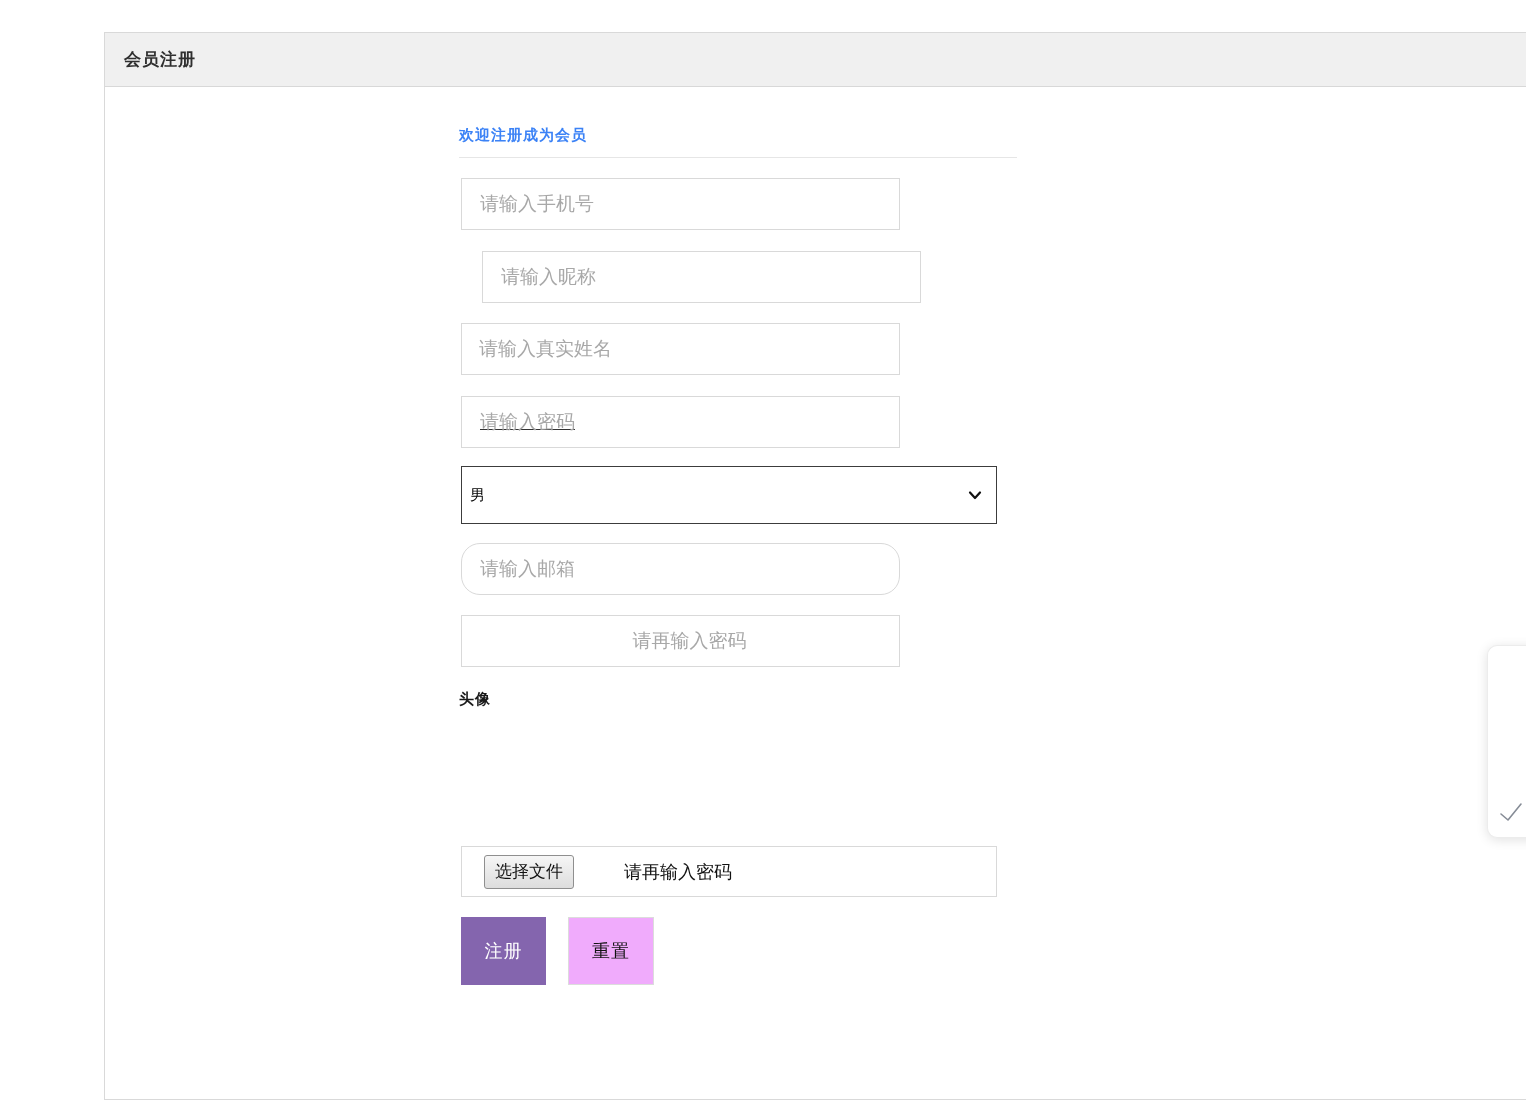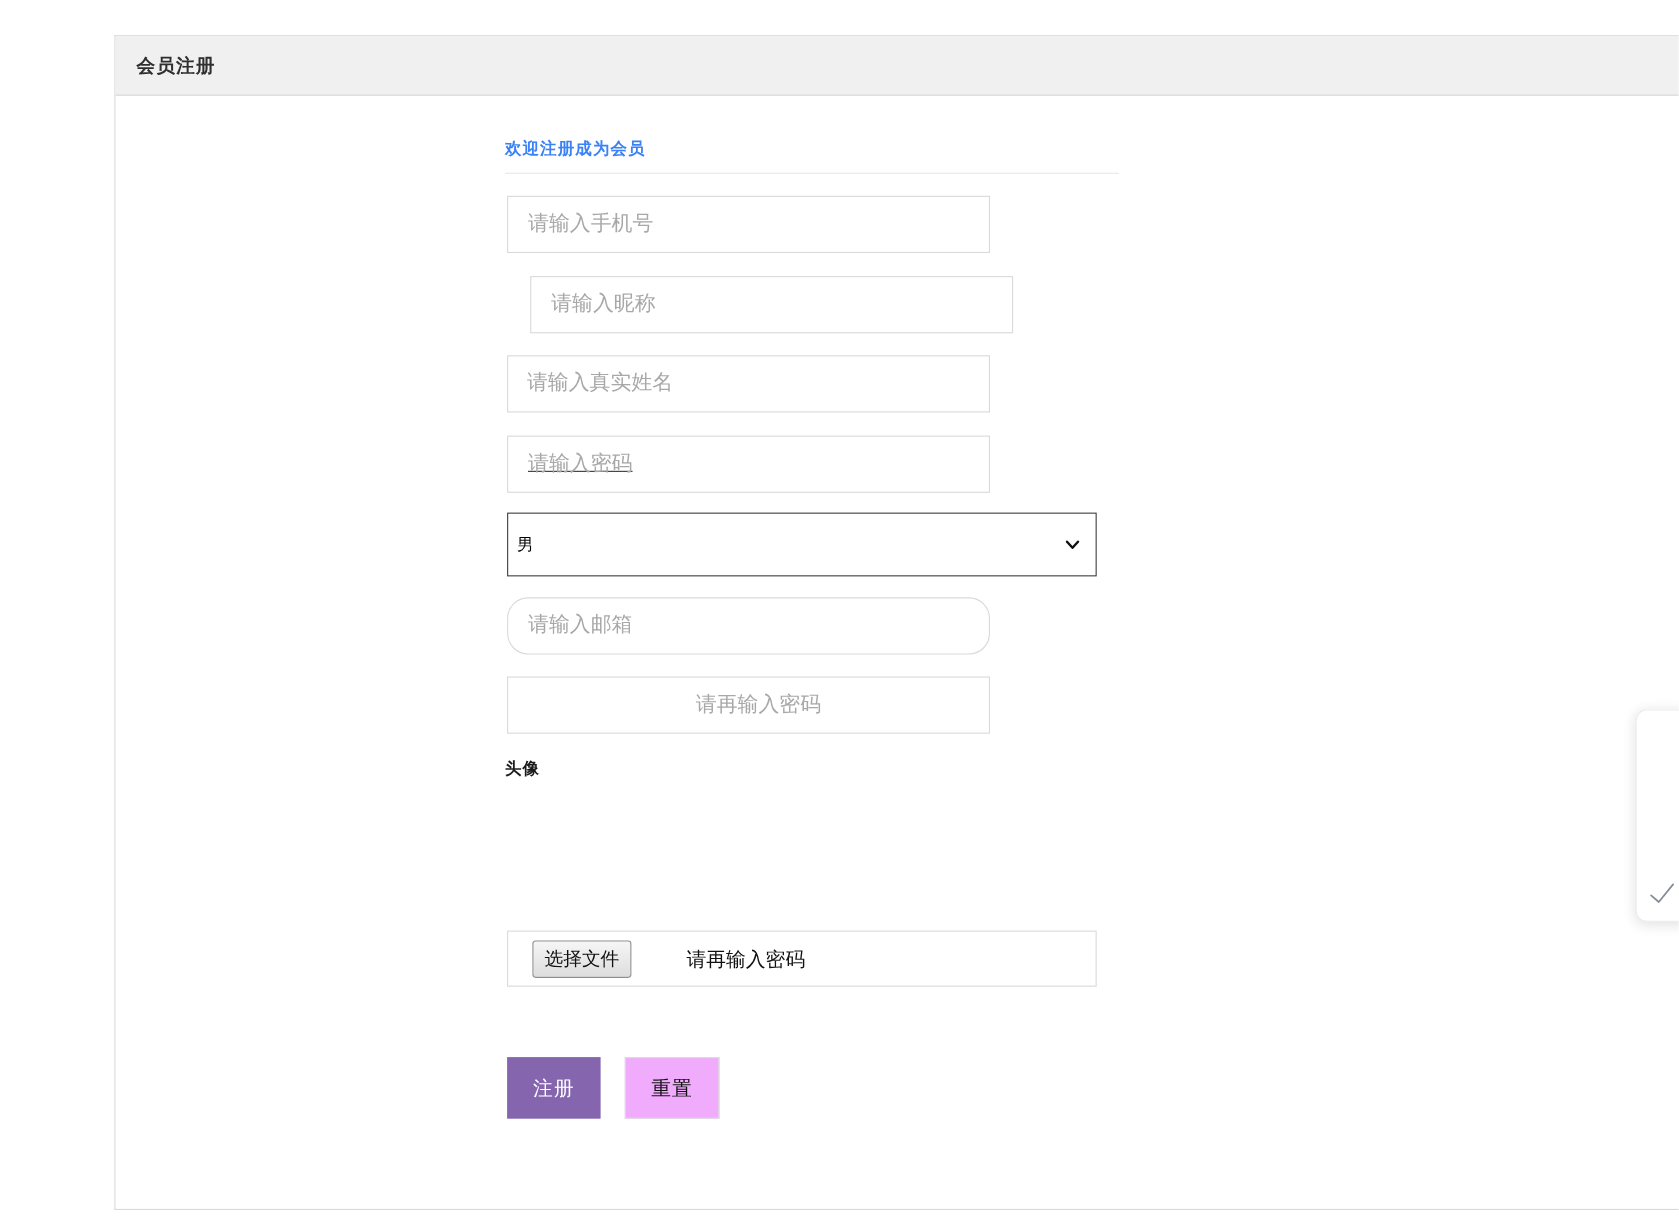--- a/index.html
+++ b/index.html
@@ -121,26 +121,25 @@
   }
   .file-status {
     font-size: 18px;
     color: #111;
     margin-left: 8px;
   }
   
   .btn {
     position: absolute;
     top: 917px;
-    height: 56px;
+    height: 68px;
     font-size: 18px;
     font-family: inherit;
     cursor: pointer;
     letter-spacing: 1px;
-    margin-top: 44px;
   }
   .btn-register {
     left: 461px;
     width: 85px;
     background: #8465ae;
     color: #ffffff;
     border: none;
   }
   .btn-reset {
     left: 568px;

